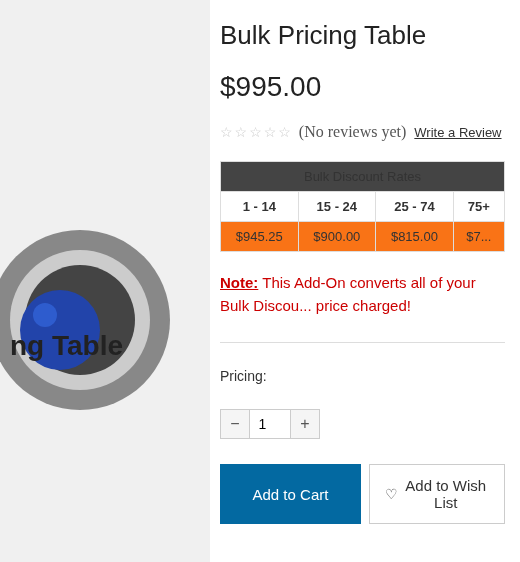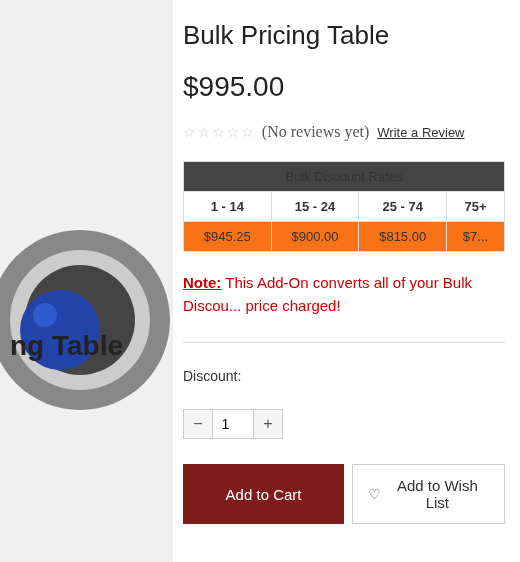--- a/index.html
+++ b/index.html
@@ -11,21 +11,21 @@
       overflow: hidden;
     }
     .page-wrapper {
       display: flex;
       width: 520px;
       min-height: 562px;
       position: relative;
     }
     
     .product-image-area {
-      width: 173px;
+      width: 210px;
       min-height: 562px;
       position: relative;
       display: flex;
       align-items: center;
       justify-content: center;
       overflow: hidden;
     }
     .product-image-bg {
       position: absolute;
       left: 0; top: 0; right: 0; bottom: 0;
@@ -169,21 +169,21 @@
       outline: none;
     }
 
     
     .action-buttons {
       display: flex;
       gap: 8px;
       margin-top: 5px;
     }
     .btn-add-cart {
-      background: #7f1d1d;
+      background: #0369a1;
       color: #fff;
       border: none;
       padding: 12px 8px;
       font-size: 15px;
       cursor: pointer;
       flex: 1.2;
     }
     .btn-wish-list {
       background: #fff;
       color: #333;
@@ -262,21 +262,21 @@
       </tbody>
     </table>
 
     <div class="note-text">
       <span class="note-label">Note:</span>
       <span class="note-body"> This Add-On converts all of your Bulk Discou... price charged!</span>
     </div>
 
     <hr class="divider">
 
-    <div class="quantity-label">Discount:</div>
+    <div class="quantity-label">Pricing:</div>
     <div class="quantity-control">
       <button class="qty-btn">−</button>
       <input class="qty-input" type="number" value="1" min="1" style="">
       <button class="qty-btn">+</button>
     </div>
 
     <div class="action-buttons">
       <button class="btn-add-cart">Add to Cart</button>
       <button class="btn-wish-list">
         <span class="wish-icon">♡</span>

